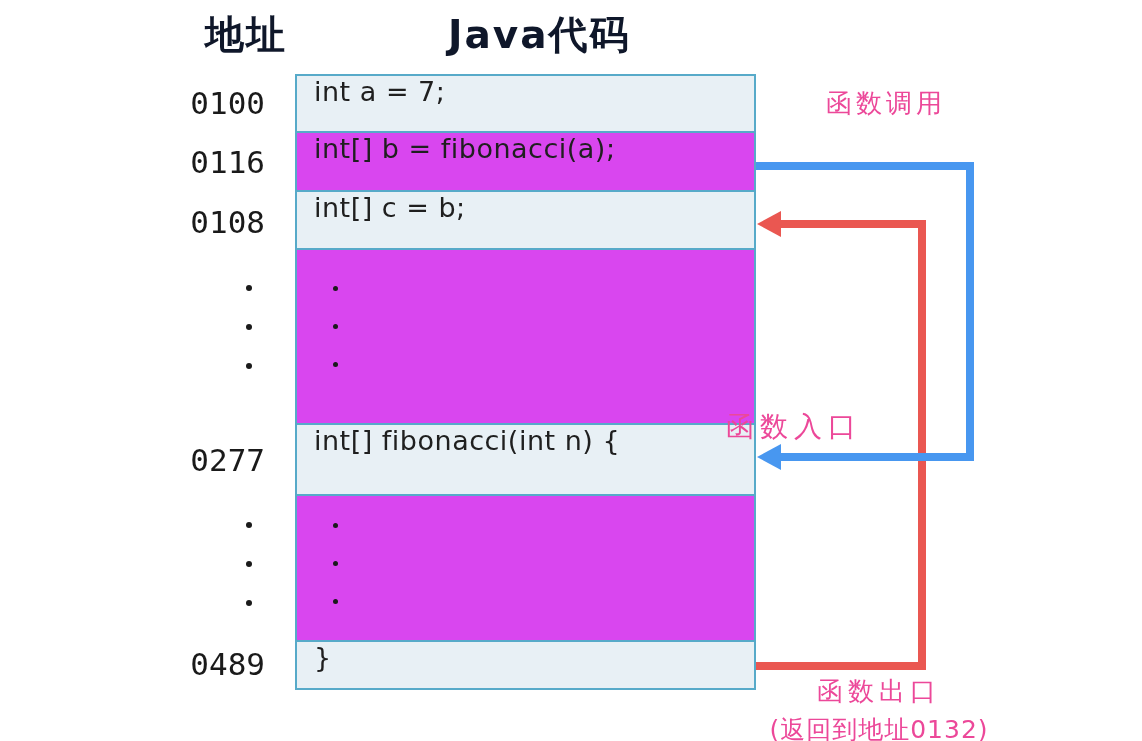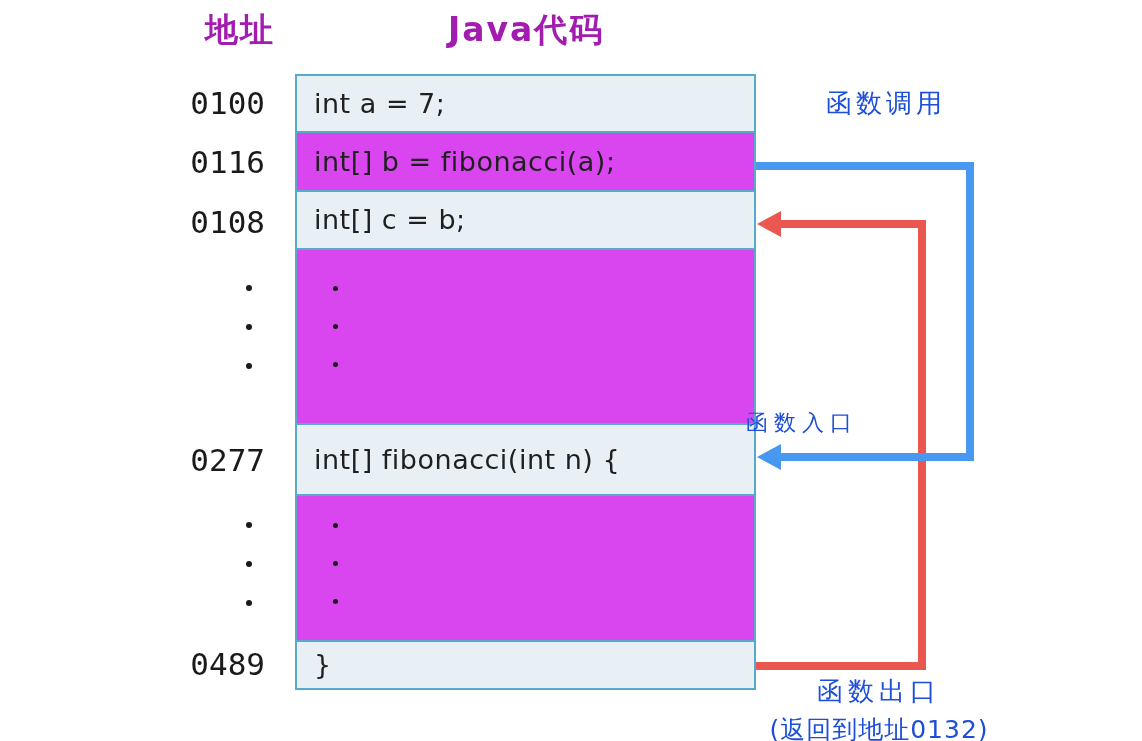--- a/index.html
+++ b/index.html
@@ -2,42 +2,42 @@
 <html><head>
 <meta charset="utf-8">
 <style>
   html,body { margin:0; padding:0; background:#ffffff; }
   body { width:1142px; height:741px; overflow:hidden;
          font-family:"DejaVu Sans","Liberation Sans",sans-serif; }
 
   .canvas { position:relative; width:1142px; height:741px; background:#ffffff; }
 
   
-  .title { position:absolute; top:8px; font-size:33px; font-weight:bold;
-           color:#a21caf; letter-spacing:2px; white-space:nowrap; }
+  .title { position:absolute; top:8px; font-size:39px; font-weight:bold;
+           color:#0f172a; letter-spacing:2px; white-space:nowrap; }
   .addr-title { left:205px; }
   .code-title { left:448px; }
 
   
   .addr { position:absolute; left:144px; width:121px; text-align:right;
           font-family:"DejaVu Sans Mono","Liberation Mono",monospace;
           font-size:31px; color:#1a1a1a; display:flex; align-items:center;
           justify-content:flex-end; }
   .addr-0100 { top:74px;  height:58px; }
   .addr-0116 { top:132px; height:60px; }
   .addr-0132 { top:192px; height:59px; }
   .addr-0277 { top:430px; height:60px; }
   .addr-0489 { top:639px; height:49px; }
 
   
   .memtable { position:absolute; left:295px; top:74px; width:461px; height:616px;
               border:2px solid #57aac9; box-sizing:border-box;
               display:flex; flex-direction:column; }
   .row { box-sizing:border-box; border-top:2px solid #57aac9;
-         display:flex; align-items:center; padding-left:17px; }
+         display:flex; padding-left:17px; }
   .row:first-child { border-top:none; }
   .row.light { background:#e8f0f5; }
   .row.dark  { background:#d946ef; }
   .r1 { height:56px; } .r2 { height:60px; } .r3 { height:59px; }
   .r4 { height:179px; } .r5 { height:72px; } .r6 { height:149px; }
   .r7 { height:49px; }
   .code { font-size:27px; color:#1f1f1f; white-space:pre; letter-spacing:0.5px; }
 
   
   .dotgroup { position:absolute; display:flex; flex-direction:column; gap:33px; }
@@ -46,25 +46,25 @@
   .dg-addr-1 { left:246px; top:285px; }
   .dg-tbl-1  { left:333px; top:286px; }
   .dg-addr-2 { left:246px; top:522px; }
   .dg-tbl-2  { left:333px; top:523px; }
 
   
   .arrows { position:absolute; left:0; top:0; width:1142px; height:741px;
             pointer-events:none; }
 
   
-  .lbl { position:absolute; color:#1d4ed8; white-space:nowrap; }
+  .lbl { position:absolute; color:#ec4899; white-space:nowrap; }
   .lbl-call { left:758px; top:86px; width:256px; text-align:center; }
   .lbl-call .l1 { font-size:26px; letter-spacing:4px; }
   .lbl-call .l2 { font-size:25px; letter-spacing:1px; margin-top:3px; }
-  .lbl-entry { left:746px; top:408px; font-size:22px; letter-spacing:6px; }
+  .lbl-entry { left:726px; top:408px; font-size:28px; letter-spacing:6px; }
   .lbl-exit { left:748px; top:674px; width:262px; text-align:center; }
   .lbl-exit .l1 { font-size:26px; letter-spacing:5px; }
   .lbl-exit .l2 { font-size:25px; letter-spacing:1px; margin-top:4px; }
 </style>
 </head>
 <body>
 
 <div class="canvas">
 
   <div class="title addr-title">地址</div>

